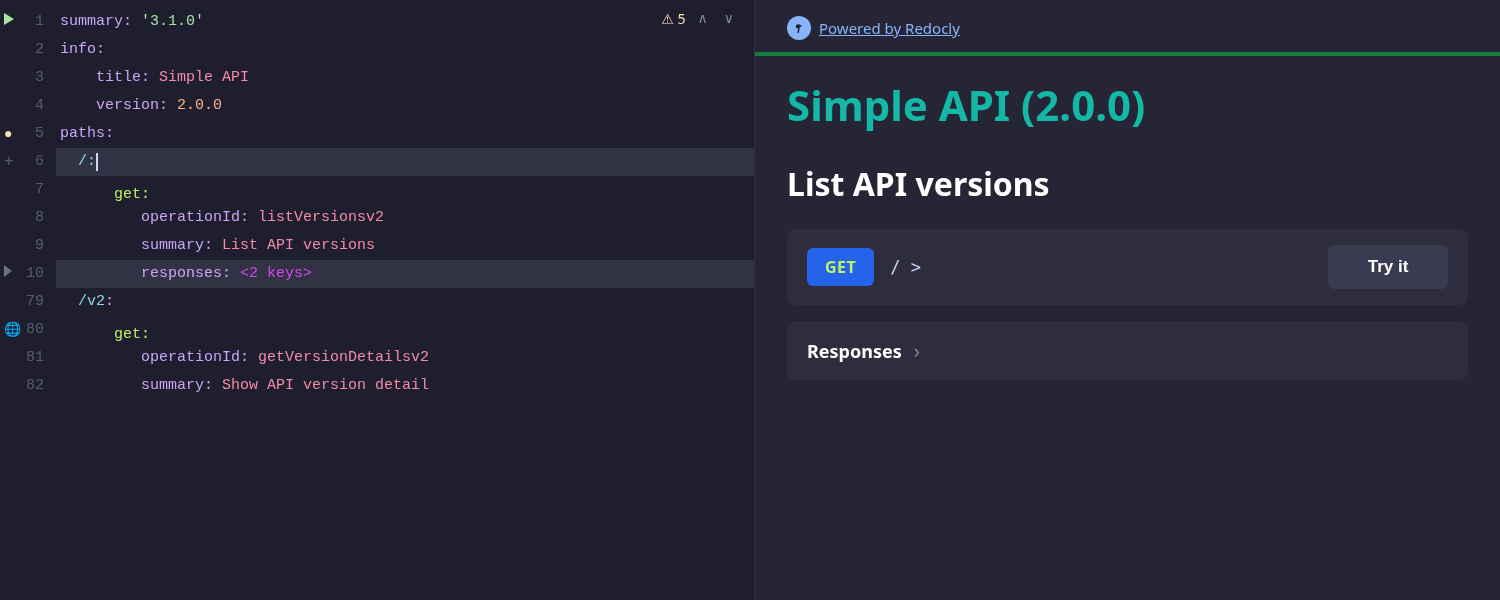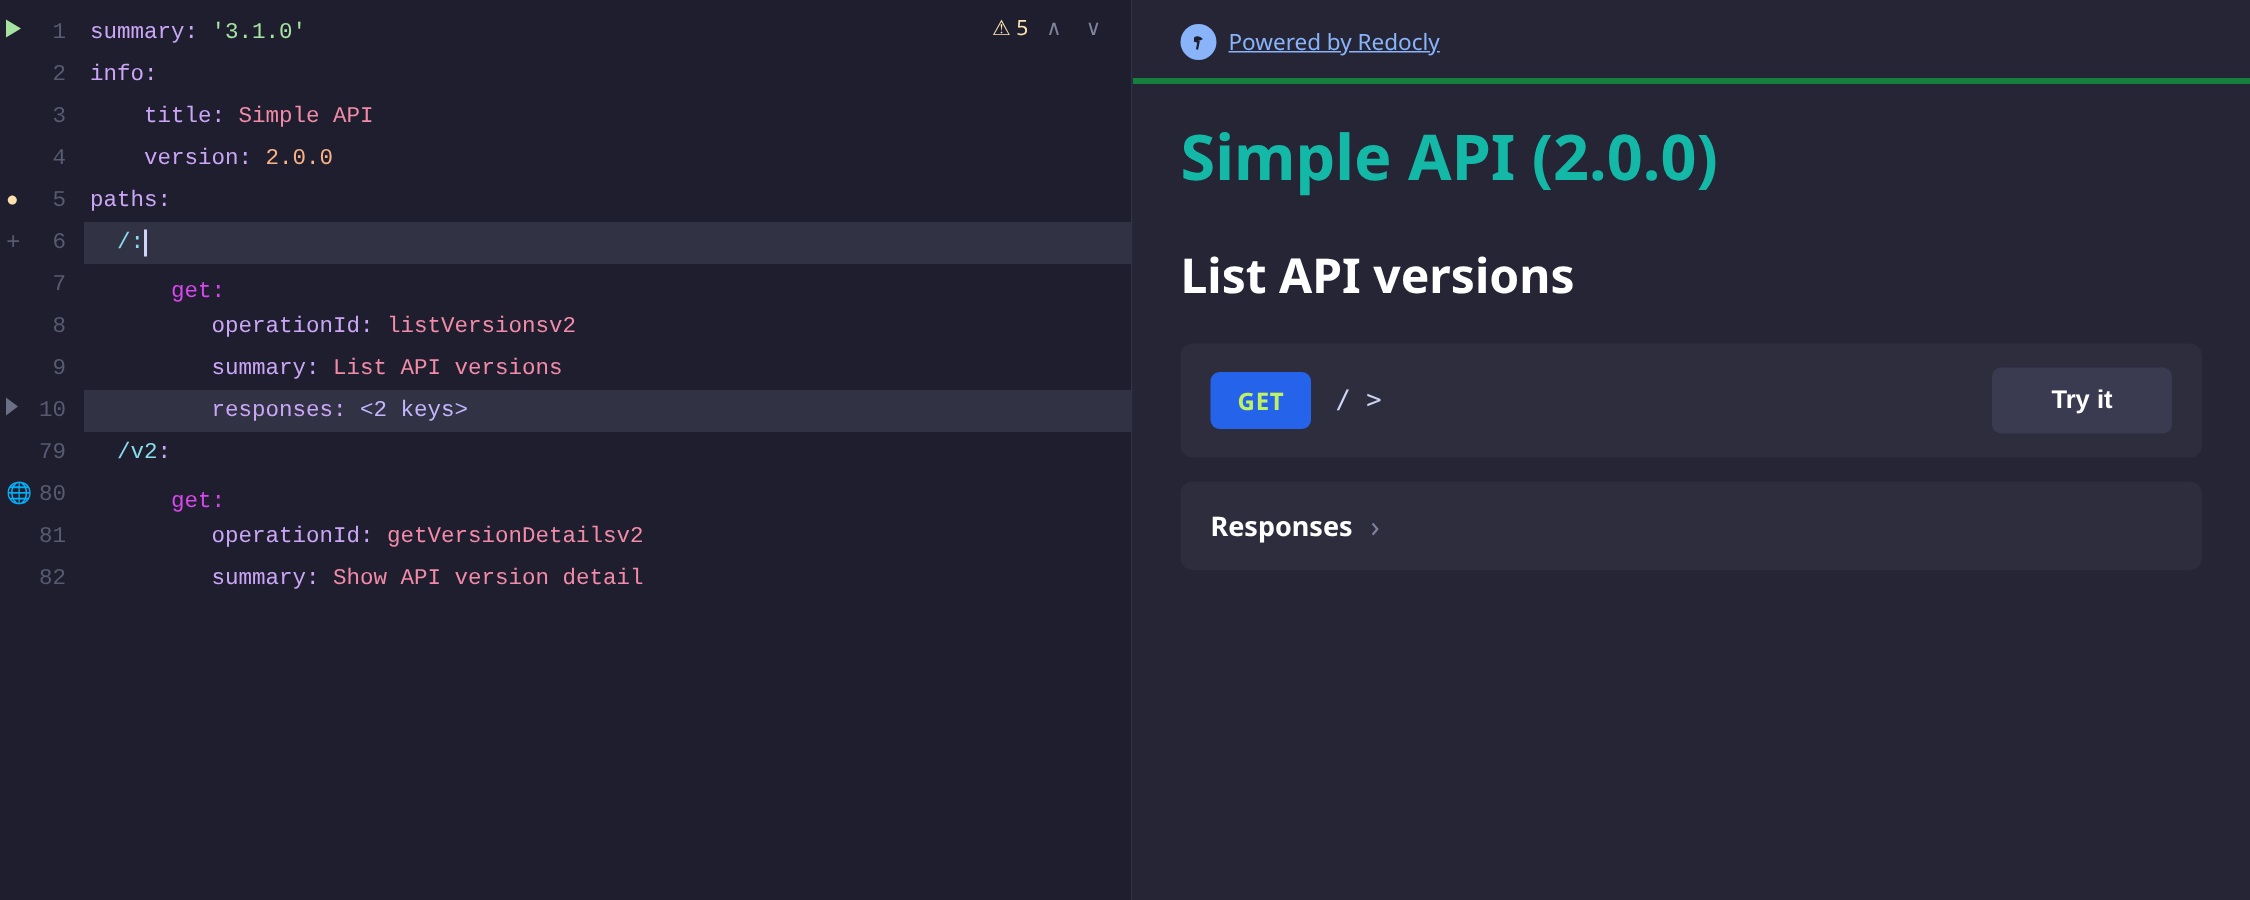--- a/index.html
+++ b/index.html
@@ -106,23 +106,23 @@
     .code-line.highlighted {
       background: #313244;
     }
 
     
     .c-key { color: #cba6f7; }       
     .c-str { color: #a6e3a1; }       
     .c-val { color: #f38ba8; }       
     .c-num { color: #fab387; }       
     .c-path { color: #89dceb; }      
-    .c-op { color: #d946ef; margin-top: 10px; }        
+    .c-op { color: #bef264; margin-top: 10px; }        
     .c-id { color: #f38ba8; }        
-    .c-comment { color: #c4b5fd; }   
+    .c-comment { color: #d946ef; }   
     .c-cursor {
       display: inline-block;
       width: 2px;
       height: 18px;
       background: #cdd6f4;
       vertical-align: middle;
       animation: blink 1s infinite;
     }
 
     @keyframes blink {

